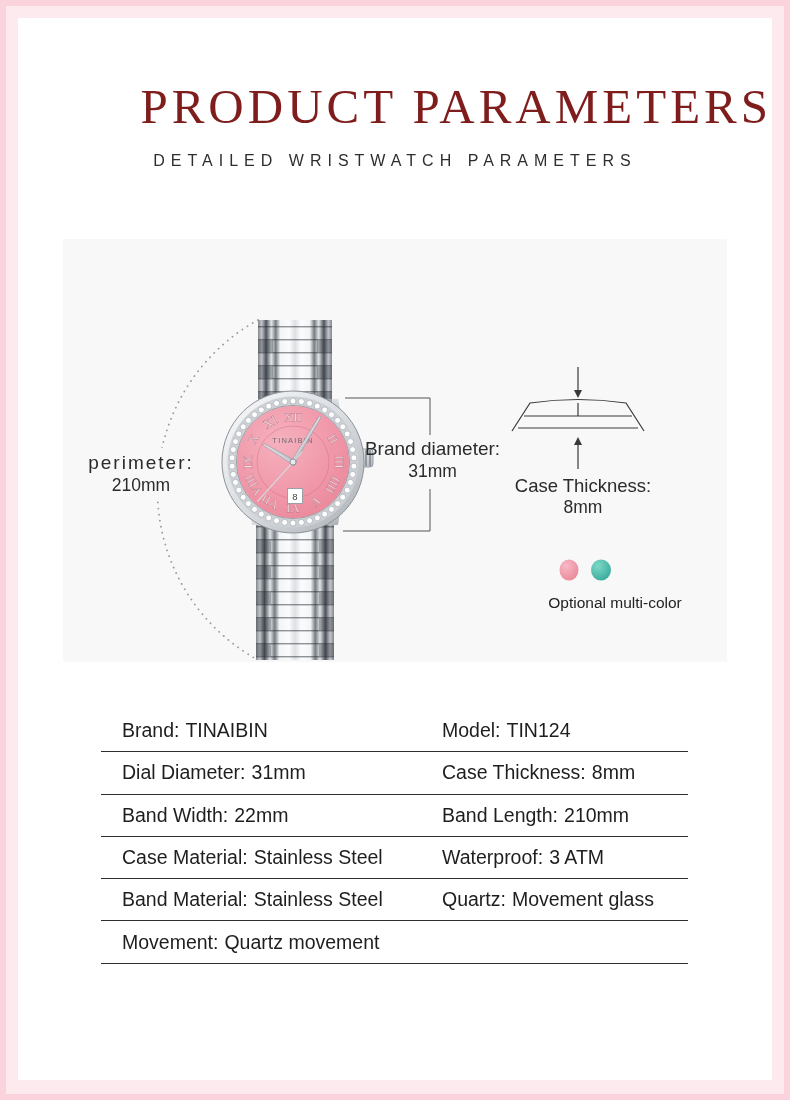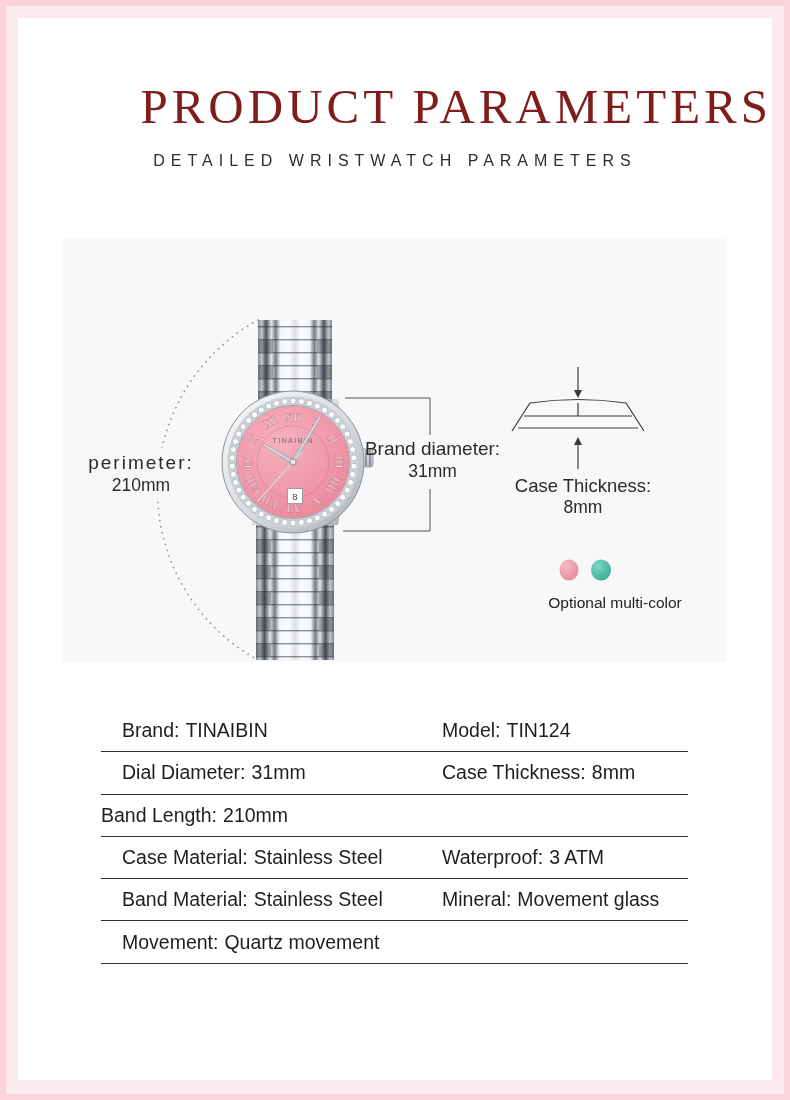--- a/index.html
+++ b/index.html
@@ -260,29 +260,30 @@
   <div class="specs">
     <div class="spec-row">
       <div class="cell cell-left"><span class="lab">Brand:</span><span>TINAIBIN</span></div>
       <div class="cell cell-right"><span class="lab">Model:</span><span>TIN124</span></div>
     </div>
     <div class="spec-row">
       <div class="cell cell-left"><span class="lab">Dial Diameter:</span><span>31mm</span></div>
       <div class="cell cell-right"><span class="lab">Case Thickness:</span><span>8mm</span></div>
     </div>
     <div class="spec-row">
+      <div class="cell cell-left"><span class="lab">Band Width:</span><span>22mm</span></div>
       <div class="cell cell-right"><span class="lab">Band Length:</span><span>210mm</span></div>
     </div>
     <div class="spec-row">
       <div class="cell cell-left"><span class="lab">Case Material:</span><span>Stainless Steel</span></div>
       <div class="cell cell-right"><span class="lab">Waterproof:</span><span>3 ATM</span></div>
     </div>
     <div class="spec-row">
       <div class="cell cell-left"><span class="lab">Band Material:</span><span>Stainless Steel</span></div>
-      <div class="cell cell-right"><span class="lab">Mineral:</span><span>Movement glass</span></div>
+      <div class="cell cell-right"><span class="lab">Quartz:</span><span>Movement glass</span></div>
     </div>
     <div class="spec-row">
       <div class="cell cell-left"><span class="lab">Movement:</span><span>Quartz movement</span></div>
       <div class="cell cell-right"><span class="lab"></span><span></span></div>
     </div>
   </div>
 
 </div>
 
 </body></html>

